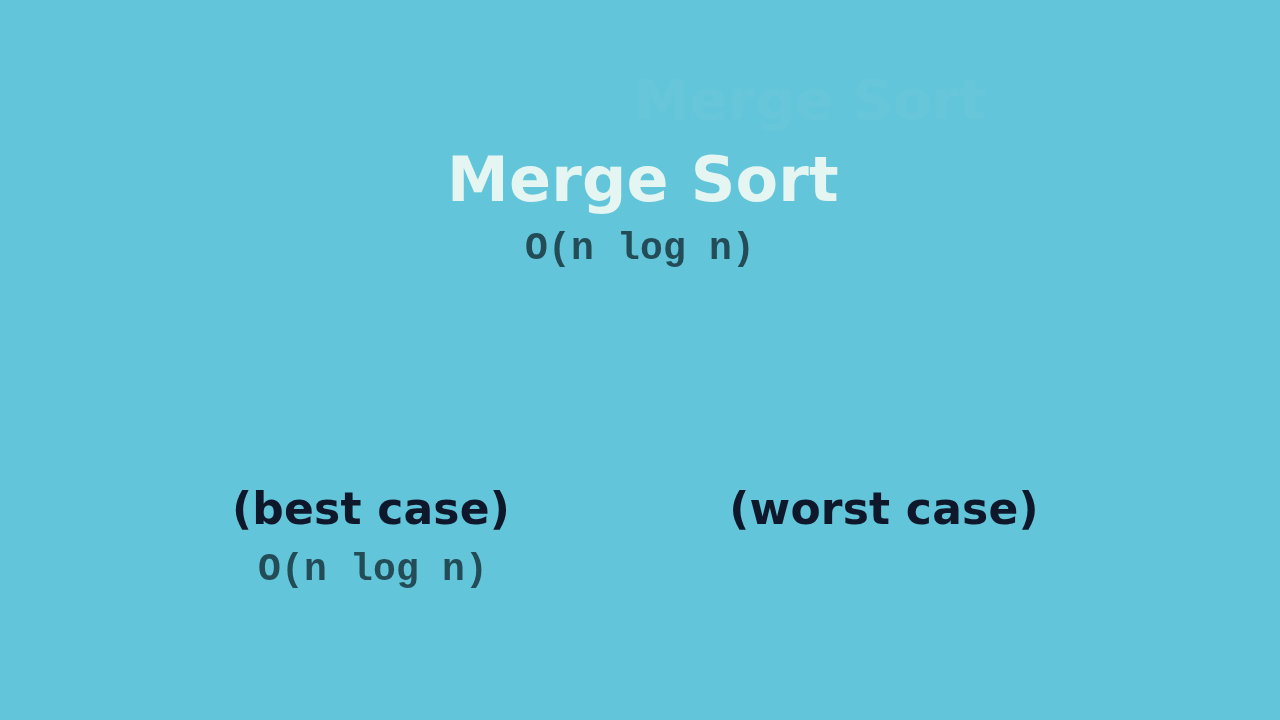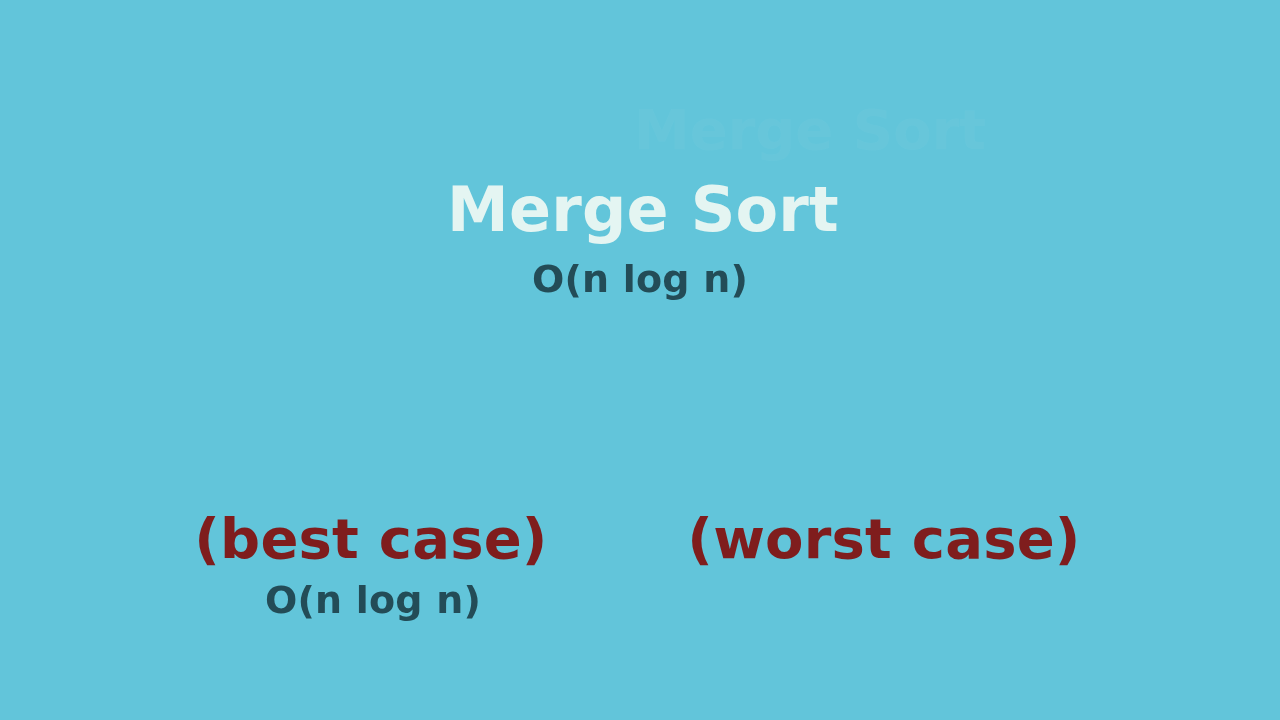--- a/index.html
+++ b/index.html
@@ -19,45 +19,45 @@
     -webkit-font-smoothing: antialiased;
   }
 
   
   .line {
     position: absolute;
     white-space: nowrap;
     transform: translate(-50%, -50%);
     line-height: 1;
     text-align: center;
-    margin-top: 30px;
   }
 
   
   .algo-title {
     font-size: 62px;
     font-weight: 700;
     letter-spacing: 0.2px;
     color: #e4f5f2;
   }
 
   
   .complexity {
     font-size: 38px;
     font-weight: 700;
     letter-spacing: 0.2px;
     color: #234c57;
+    font-family: Liberation Mono, monospace;
   }
 
   
   .case-label {
-    font-size: 56px;
+    font-size: 44px;
     font-weight: 700;
     letter-spacing: 0.2px;
-    color: #7f1d1d;
+    color: #0f172a;
   }
 
   
   .ghost {
     font-size: 56px;
     font-weight: 700;
     color: #e4f5f2;
     opacity: 0.035;
   }
 

